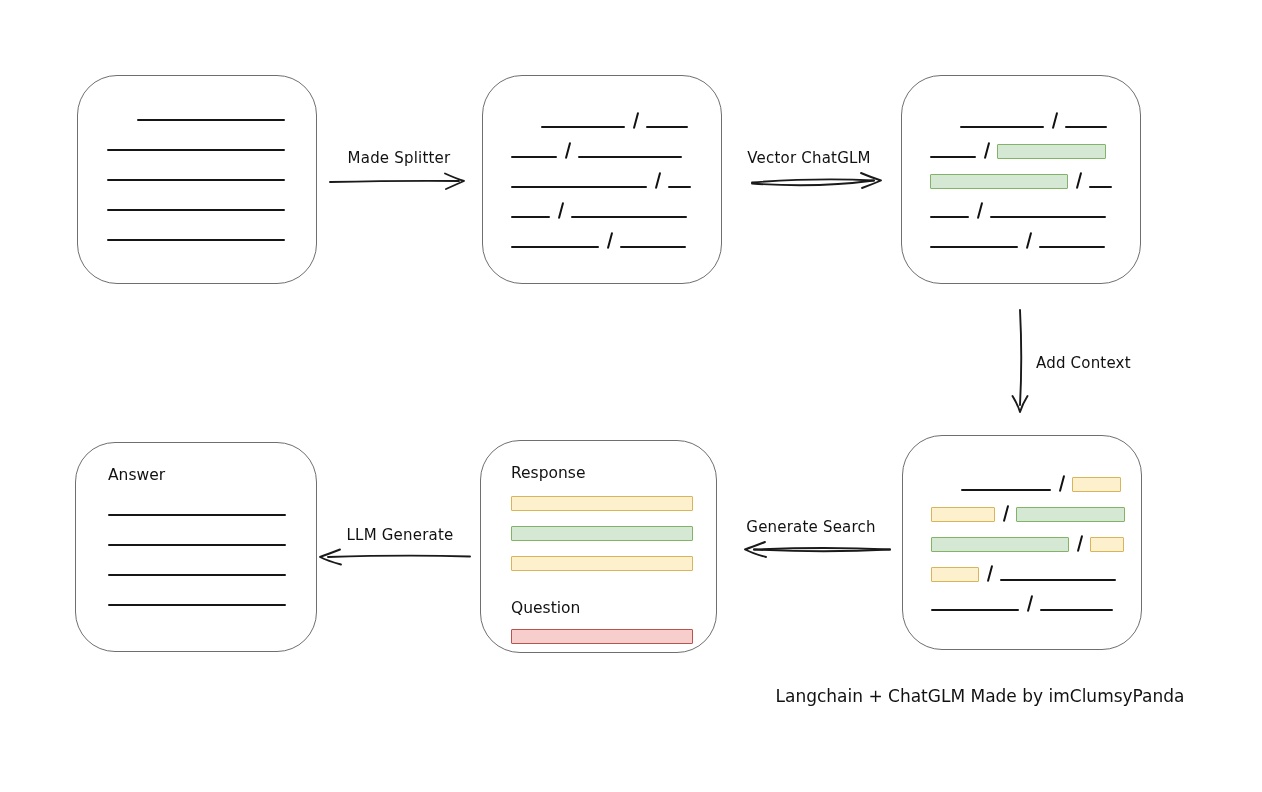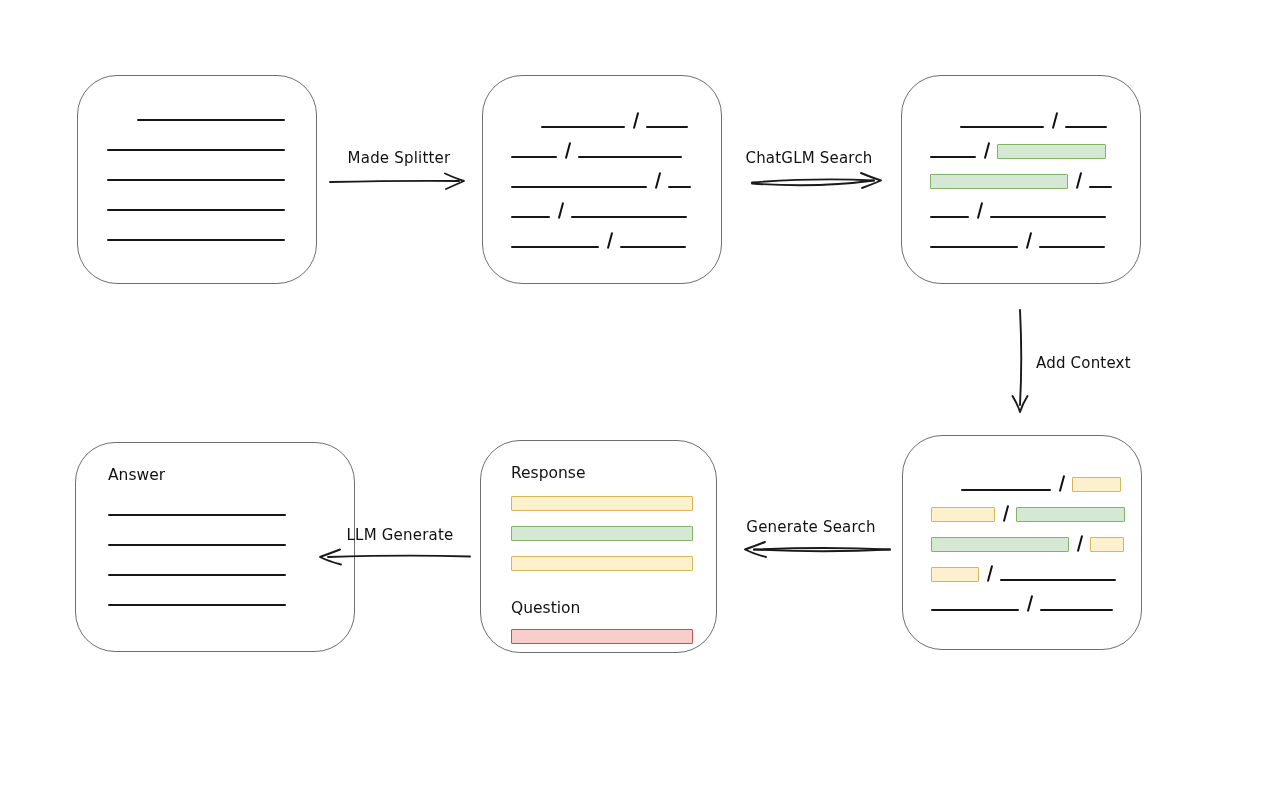--- a/index.html
+++ b/index.html
@@ -174,21 +174,21 @@
         </div>
       <div class="box-label" style="margin-top:28px;">Question</div>
       <div class="rows" style="margin-top:10px;">
           <div class="row">
             <div class="chip red" style="width: 180px;"></div>
           </div>
         </div>
     </div>
   </div>
 
-  <div class="box" style="left:75px;top:442px;width:280px;height:210px;">
+  <div class="box" style="left:75px;top:442px;width:242px;height:210px;">
     <div style="padding:23px 0 0 32px;">
       <div class="box-label">Answer</div>
       <div class="rows" style="margin-top:16px;">
           <div class="row">
             <div class="hline" style="width: 178px;"></div>
           </div>
           <div class="row">
             <div class="hline" style="width: 178px;"></div>
           </div>
           <div class="row">
@@ -205,35 +205,36 @@
     <path d="M2,14 Q70,12.5 131,13"></path>
     <path d="M117,5.5 Q128,10.5 136,13 Q128,16.5 118,21"></path>
   </svg>
   <div class="arrow-label centered" style="left:399px;top:149px;">Made Splitter</div>
 
   <svg class="arrow-svg" style="left:748px;top:168px;" width="145" height="26">
     <path d="M4,14.5 Q70,9.5 126,12.5"></path>
     <path d="M4,15.5 Q70,20 126,12.5"></path>
     <path d="M113,5 Q125,10 133,12.5 Q125,16 114,20"></path>
   </svg>
-  <div class="arrow-label centered" style="left:809px;top:149px;">ChatGLM Search</div>
+  <div class="arrow-label centered" style="left:809px;top:149px;">Vector ChatGLM</div>
 
   <svg class="arrow-svg" style="left:1008px;top:308px;" width="30" height="112">
     <path d="M12,2 Q14.5,50 12,97"></path>
     <path d="M4.5,88 Q10,97 12,104 Q14.5,96 19.5,88"></path>
   </svg>
   <div class="arrow-label" style="left:1036px;top:354px;">Add Context</div>
 
   <svg class="arrow-svg" style="left:740px;top:538px;" width="156" height="24">
     <path d="M150,11.5 Q85,8.5 14,11.5"></path>
     <path d="M150,11.5 Q85,15 14,11.5"></path>
     <path d="M25,4 Q12,9 5,11.5 Q13,15.5 26,19"></path>
   </svg>
   <div class="arrow-label centered" style="left:811px;top:518px;">Generate Search</div>
 
   <svg class="arrow-svg" style="left:316px;top:546px;" width="158" height="24">
     <path d="M154,10.5 Q90,8.5 12,11"></path>
     <path d="M24,3.5 Q11,8.5 4,11 Q12,15 25,18.5"></path>
   </svg>
   <div class="arrow-label centered" style="left:400px;top:526px;">LLM Generate</div>
 
+  <div id="caption">Langchain + ChatGLM Made by imClumsyPanda</div>
 
 </div>
 
 </body></html>

